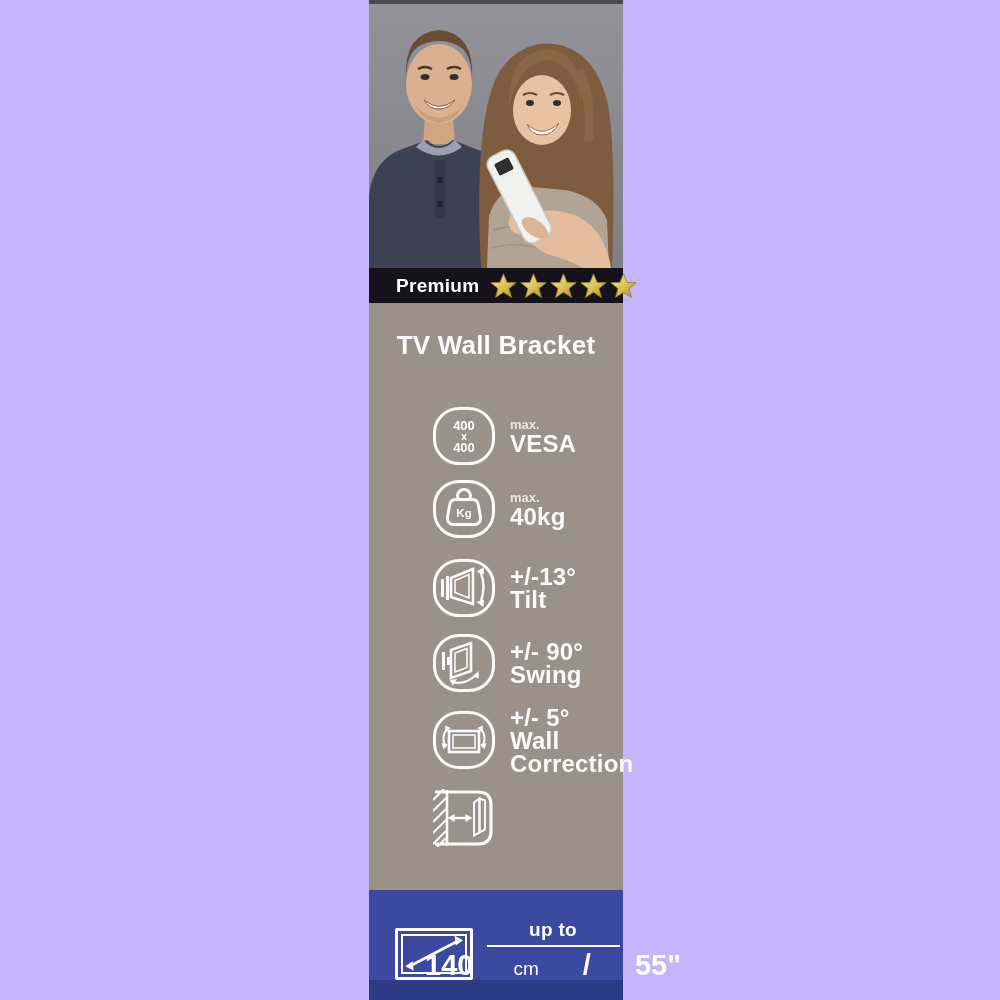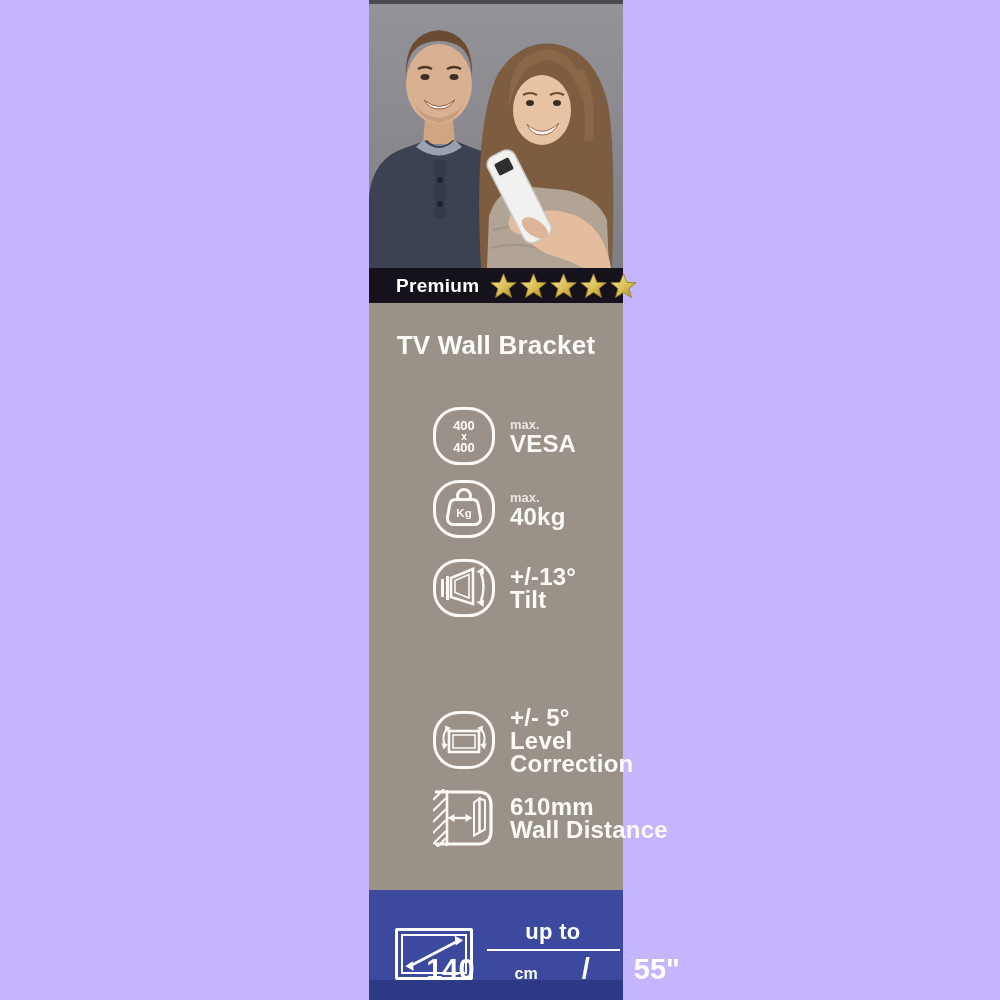--- a/index.html
+++ b/index.html
@@ -29,24 +29,24 @@
   .fsmall{color:#e9e6e0;font-size:13px;line-height:14px;font-weight:700;}
   .fline{color:#fbfaf7;font-size:24px;line-height:23px;font-weight:700;letter-spacing:0.2px;white-space:nowrap;}
 
   
   .blue-section{position:relative;width:254px;height:110px;background:#3b4a9e;}
   .blue-footer{position:absolute;left:0;bottom:0;width:254px;height:20px;background:#2d3a85;}
   .screen-icon{position:absolute;left:26px;top:38px;width:78px;height:52px;border:3px solid #ffffff;border-radius:2px;box-sizing:border-box;}
   .screen-icon-inner{position:absolute;left:3px;top:3px;right:3px;bottom:3px;border:2px solid #ffffff;}
   .screen-icon svg{position:absolute;left:0;top:0;}
   .size-block{position:absolute;left:116px;top:29px;width:136px;display:flex;flex-direction:column;align-items:center;}
-  .up-to{color:#ffffff;font-size:22px;font-weight:600;letter-spacing:0.3px;}
+  .up-to{color:#ffffff;font-size:19px;font-weight:600;letter-spacing:0.3px;}
   .size-rule{width:133px;height:0;border-top:2.5px solid #ffffff;margin-top:4px;}
   .size-values{margin-top:3px;color:#ffffff;font-weight:700;font-size:29px;line-height:30px;display:flex;align-items:baseline;white-space:nowrap;gap:40px;}
-  .size-unit{font-size:16px;font-weight:700;}
+  .size-unit{font-size:19px;font-weight:400;}
   .size-sep{margin:0 4px;}
   svg text{font-family:"Liberation Sans", sans-serif;}
 </style>
 </head>
 <body>
 
 <div class="canvas">
   <div class="banner">
 
     <div class="photo">
@@ -164,37 +164,54 @@
             <polygon points="39.5,8 46.5,3 47,10.5" fill="#fbfaf7"></polygon>
             <polygon points="39.5,38 47,35.5 46.5,43" fill="#fbfaf7"></polygon>
           </svg>
         </div>
         <div class="ftext">
           <div class="fline">+/-13°</div>
           <div class="fline">Tilt</div>
         </div>
       </div>
 
+      <div class="feature" style="top:330px">
+        <div class="ficon">
+          <svg width="54" height="48" viewBox="0 0 54 48">
+            <rect x="5" y="13" width="3" height="18" fill="#fbfaf7"></rect>
+            <rect x="10" y="18" width="3" height="8" fill="#fbfaf7"></rect>
+            <polygon points="14,11 34,4 34,32 14,39" stroke="#fbfaf7" stroke-width="2.6" fill="none"></polygon>
+            <polygon points="18,14 30,9.5 30,28.5 18,33" stroke="#fbfaf7" stroke-width="1.6" fill="none"></polygon>
+            <path d="M17,43.5 Q29,45.5 39,36" stroke="#fbfaf7" stroke-width="2.2" fill="none"></path>
+            <polygon points="12.5,41 20,40 16,46.5" fill="#fbfaf7"></polygon>
+            <polygon points="41.5,32 42,39.5 35.5,37.5" fill="#fbfaf7"></polygon>
+          </svg>
+        </div>
+        <div class="ftext">
+          <div class="fline">+/- 90°</div>
+          <div class="fline">Swing</div>
+        </div>
+      </div>
 
       <div class="feature" style="top:407px">
         <div class="ficon">
           <svg width="54" height="48" viewBox="0 0 54 48">
             <rect x="12" y="15" width="30" height="21" stroke="#fbfaf7" stroke-width="2.6" fill="none"></rect>
             <rect x="16" y="19" width="22" height="13" stroke="#fbfaf7" stroke-width="1.6" fill="none"></rect>
             <path d="M8,29 Q4,20 10,13" stroke="#fbfaf7" stroke-width="2" fill="none"></path>
             <polygon points="8,9.5 14,12 8.5,16.5" fill="#fbfaf7"></polygon>
             <polygon points="4.5,27 11,28.5 6.5,33.5" fill="#fbfaf7"></polygon>
             <path d="M46,29 Q50,20 44,13" stroke="#fbfaf7" stroke-width="2" fill="none"></path>
             <polygon points="46,9.5 40,12 45.5,16.5" fill="#fbfaf7"></polygon>
             <polygon points="49.5,27 43,28.5 47.5,33.5" fill="#fbfaf7"></polygon>
           </svg>
         </div>
         <div class="ftext">
           <div class="fline">+/- 5°</div>
-          <div class="fline">Level</div>
+          <div class="fline">Wall</div>
           <div class="fline">Correction</div>
         </div>
       </div>
 
       <div class="feature" style="top:485px">
         <div class="ficon-open">
           <svg width="62" height="58" viewBox="0 0 62 58">
             <g stroke="#fbfaf7" stroke-width="2">
               <line x1="0" y1="11" x2="11" y2="0"></line>
               <line x1="0" y1="22" x2="13" y2="9"></line>
@@ -205,24 +222,20 @@
             </g>
             <line x1="14" y1="1" x2="14" y2="57" stroke="#fbfaf7" stroke-width="2.6"></line>
             <path d="M2,3 H45 Q58,3 58,16 V42 Q58,55 45,55 H2" stroke="#fbfaf7" stroke-width="3.2" fill="none"></path>
             <line x1="19" y1="29" x2="35" y2="29" stroke="#fbfaf7" stroke-width="2.4"></line>
             <polygon points="14.5,29 21.5,25 21.5,33" fill="#fbfaf7"></polygon>
             <polygon points="39.5,29 32.5,25 32.5,33" fill="#fbfaf7"></polygon>
             <polygon points="41,13.5 46.5,9.5 46.5,43.5 41,46.5" stroke="#fbfaf7" stroke-width="2" fill="none"></polygon>
             <polygon points="46.5,9.5 52,11.5 52,40.5 46.5,43.5" stroke="#fbfaf7" stroke-width="2" fill="none"></polygon>
           </svg>
         </div>
-        <div class="ftext">
-          <div class="fline">610mm</div>
-          <div class="fline">Wall Distance</div>
-        </div>
       </div>
     </div>
 
     <div class="blue-section">
       <div class="blue-footer"></div>
       <div class="screen-icon">
         <div class="screen-icon-inner"></div>
         <svg width="72" height="46" viewBox="0 0 72 46">
           <line x1="14" y1="34" x2="58" y2="11" stroke="#ffffff" stroke-width="2.6"></line>
           <polygon points="8,37.5 17.5,37.5 12,29.5" fill="#ffffff" transform="rotate(28 12 35)"></polygon>

